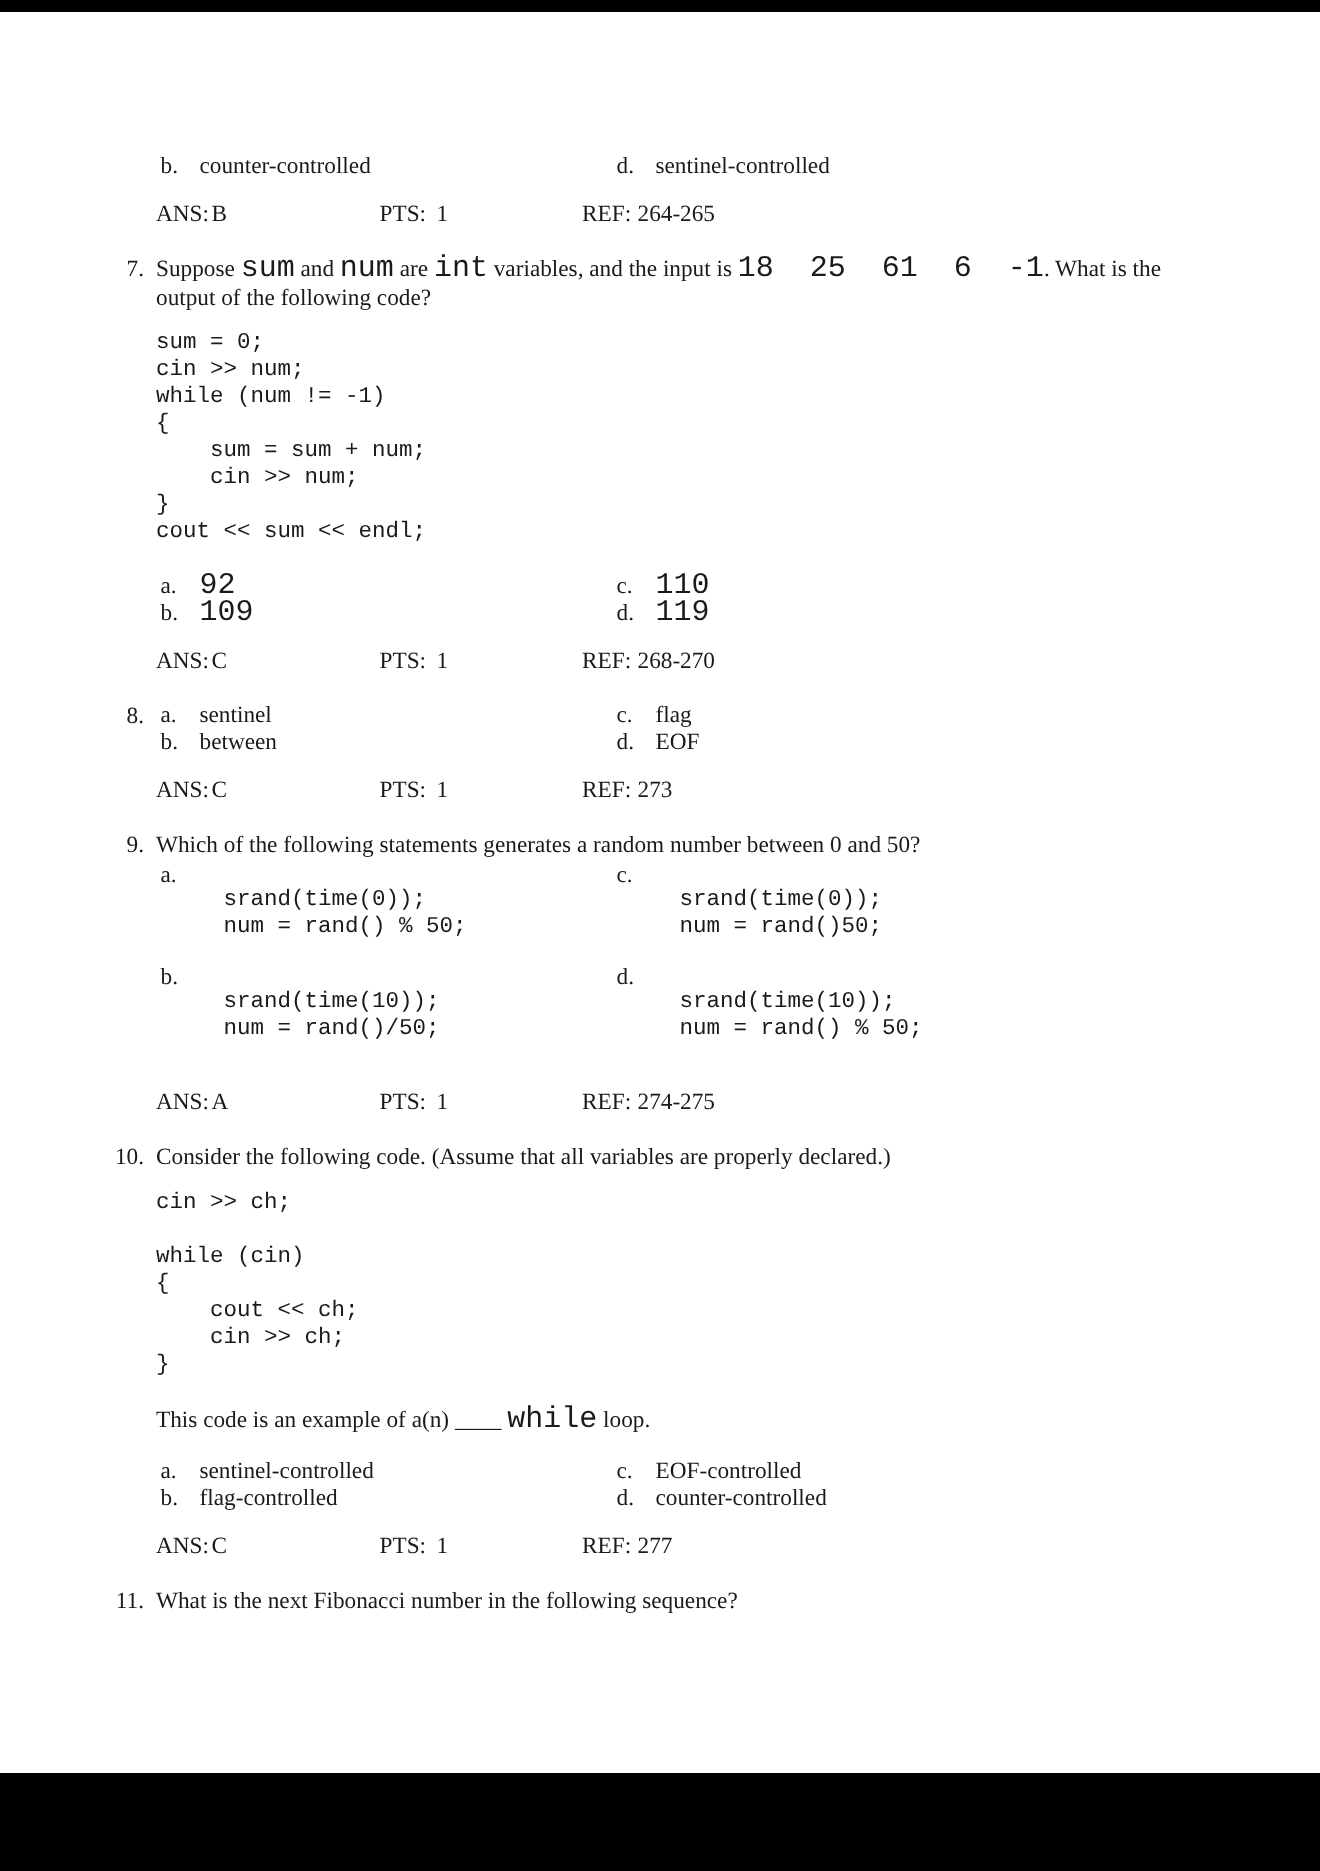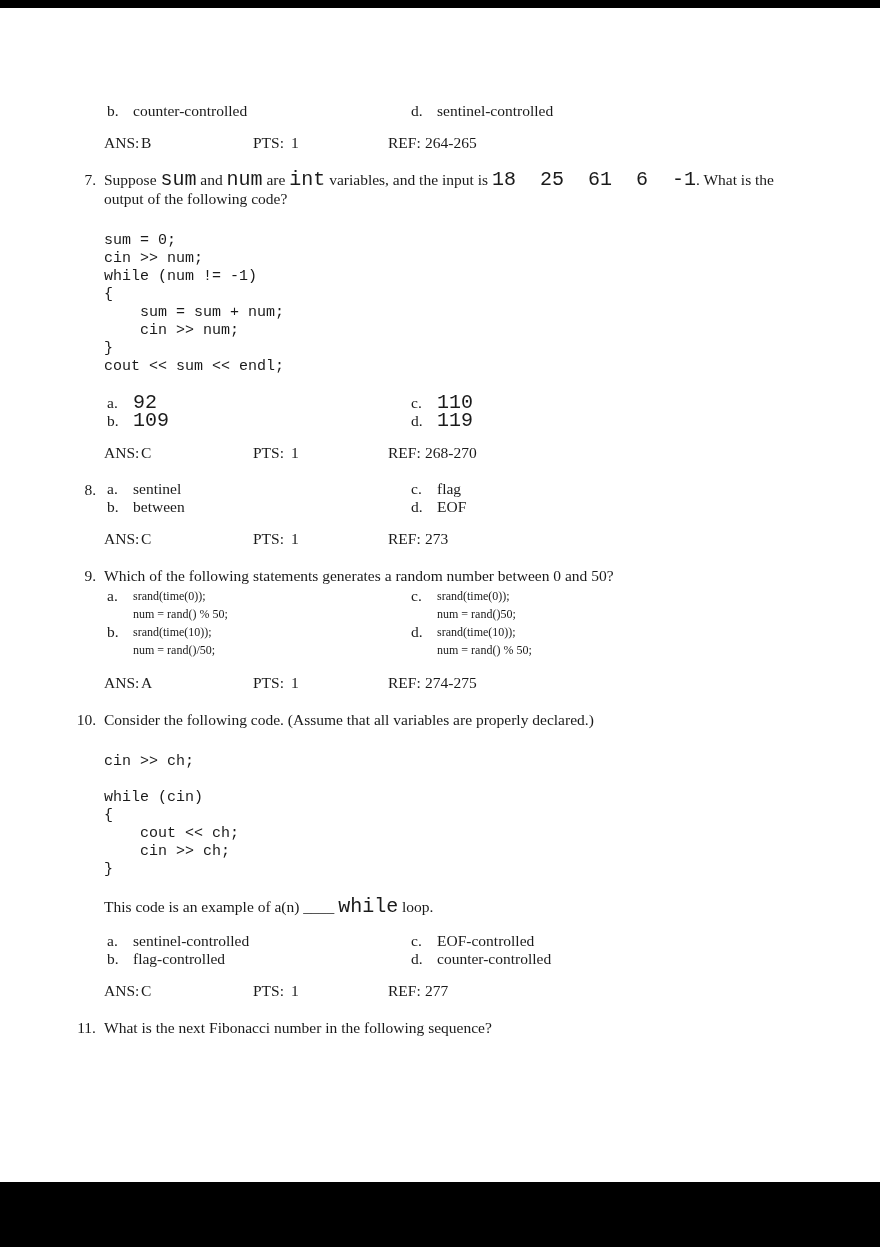--- a/index.html
+++ b/index.html
@@ -42,35 +42,35 @@
     top: 0;
     width: 34px;
     text-align: right;
     line-height: 19px;
   }
   pre.code {
     font-family: "Liberation Mono", "DejaVu Sans Mono", monospace;
     font-size: 15px;
     line-height: 18px;
     white-space: pre;
-    margin: 24px 0 18px 0;
+    margin: 12px 0 18px 0;
   }
   .opts {
     display: grid;
     grid-template-columns: 26px 278px 26px 1fr;
     padding-left: 3px;
     line-height: 18.5px;
     margin-top: 2px;
   }
   .opts .ocode {
-    font-family: Liberation Serif, serif;
-    font-size: 12px;
+    font-family: Liberation Mono, monospace;
+    font-size: 15px;
     line-height: 18px;
     white-space: pre;
-    margin: 0;
+    margin: 16px;
   }
   .followup { margin: 17px 0 16px 0; line-height: 19px; }
   .ans {
     display: grid;
     grid-template-columns: 37px 112px 38px 97px 37px 1fr;
     margin-top: 12px;
     line-height: 19px;
   }
 </style>
 </head>

